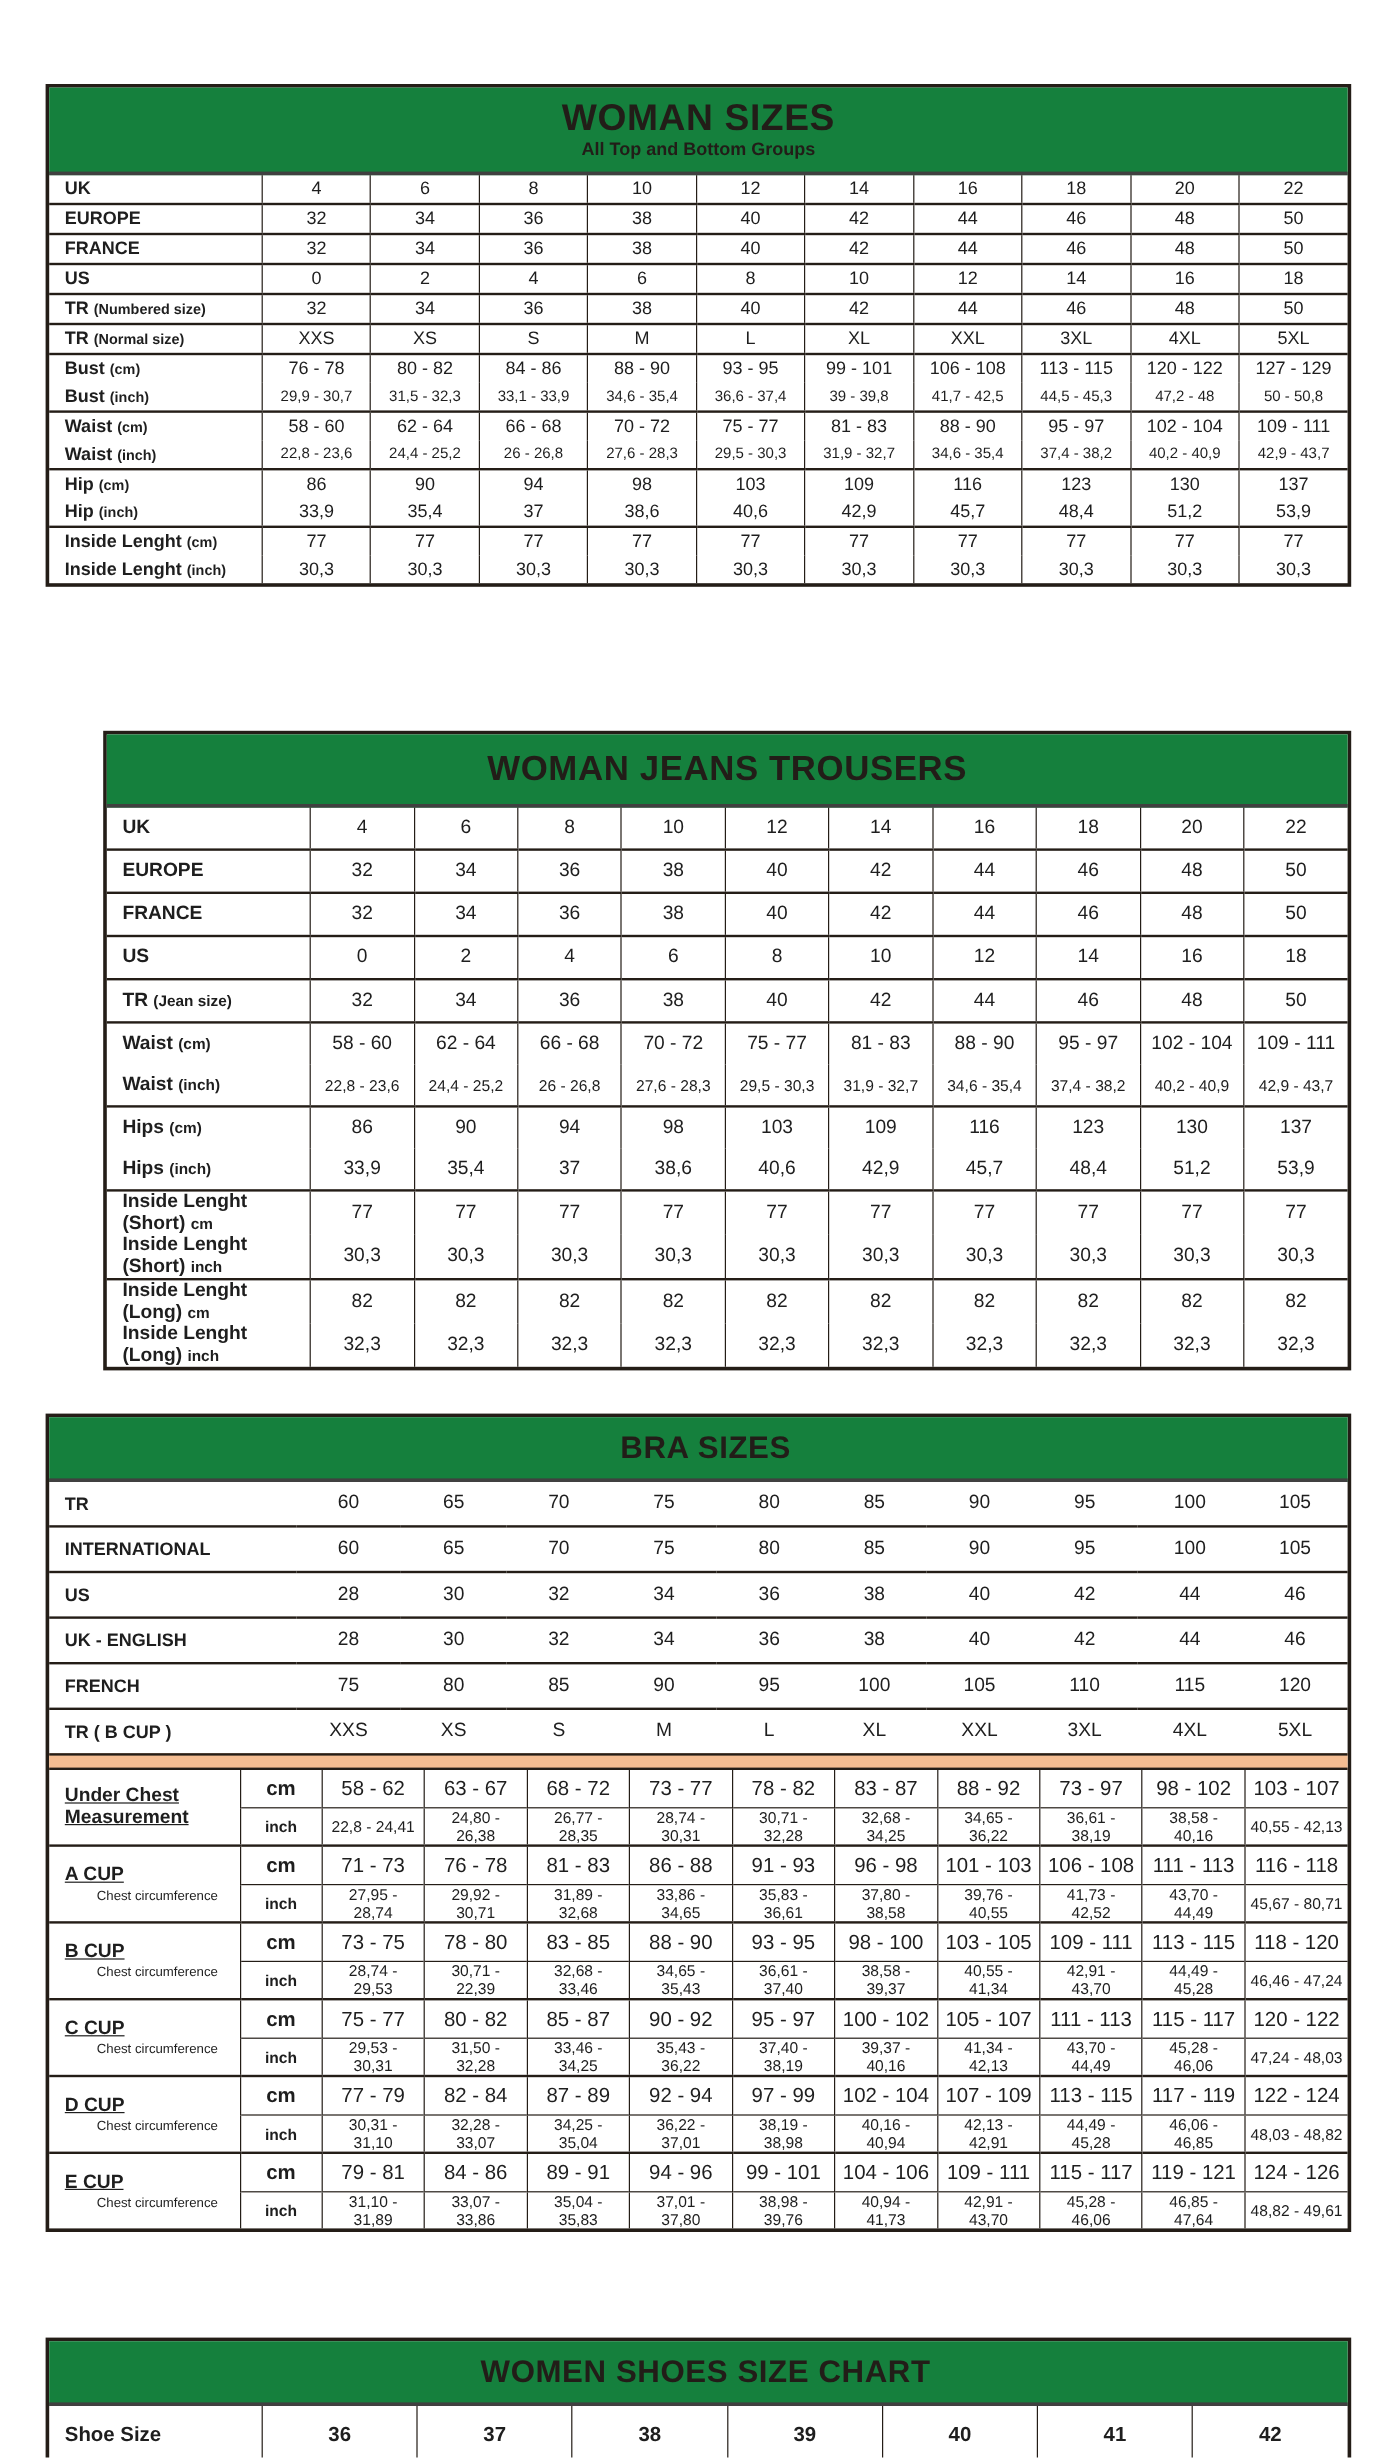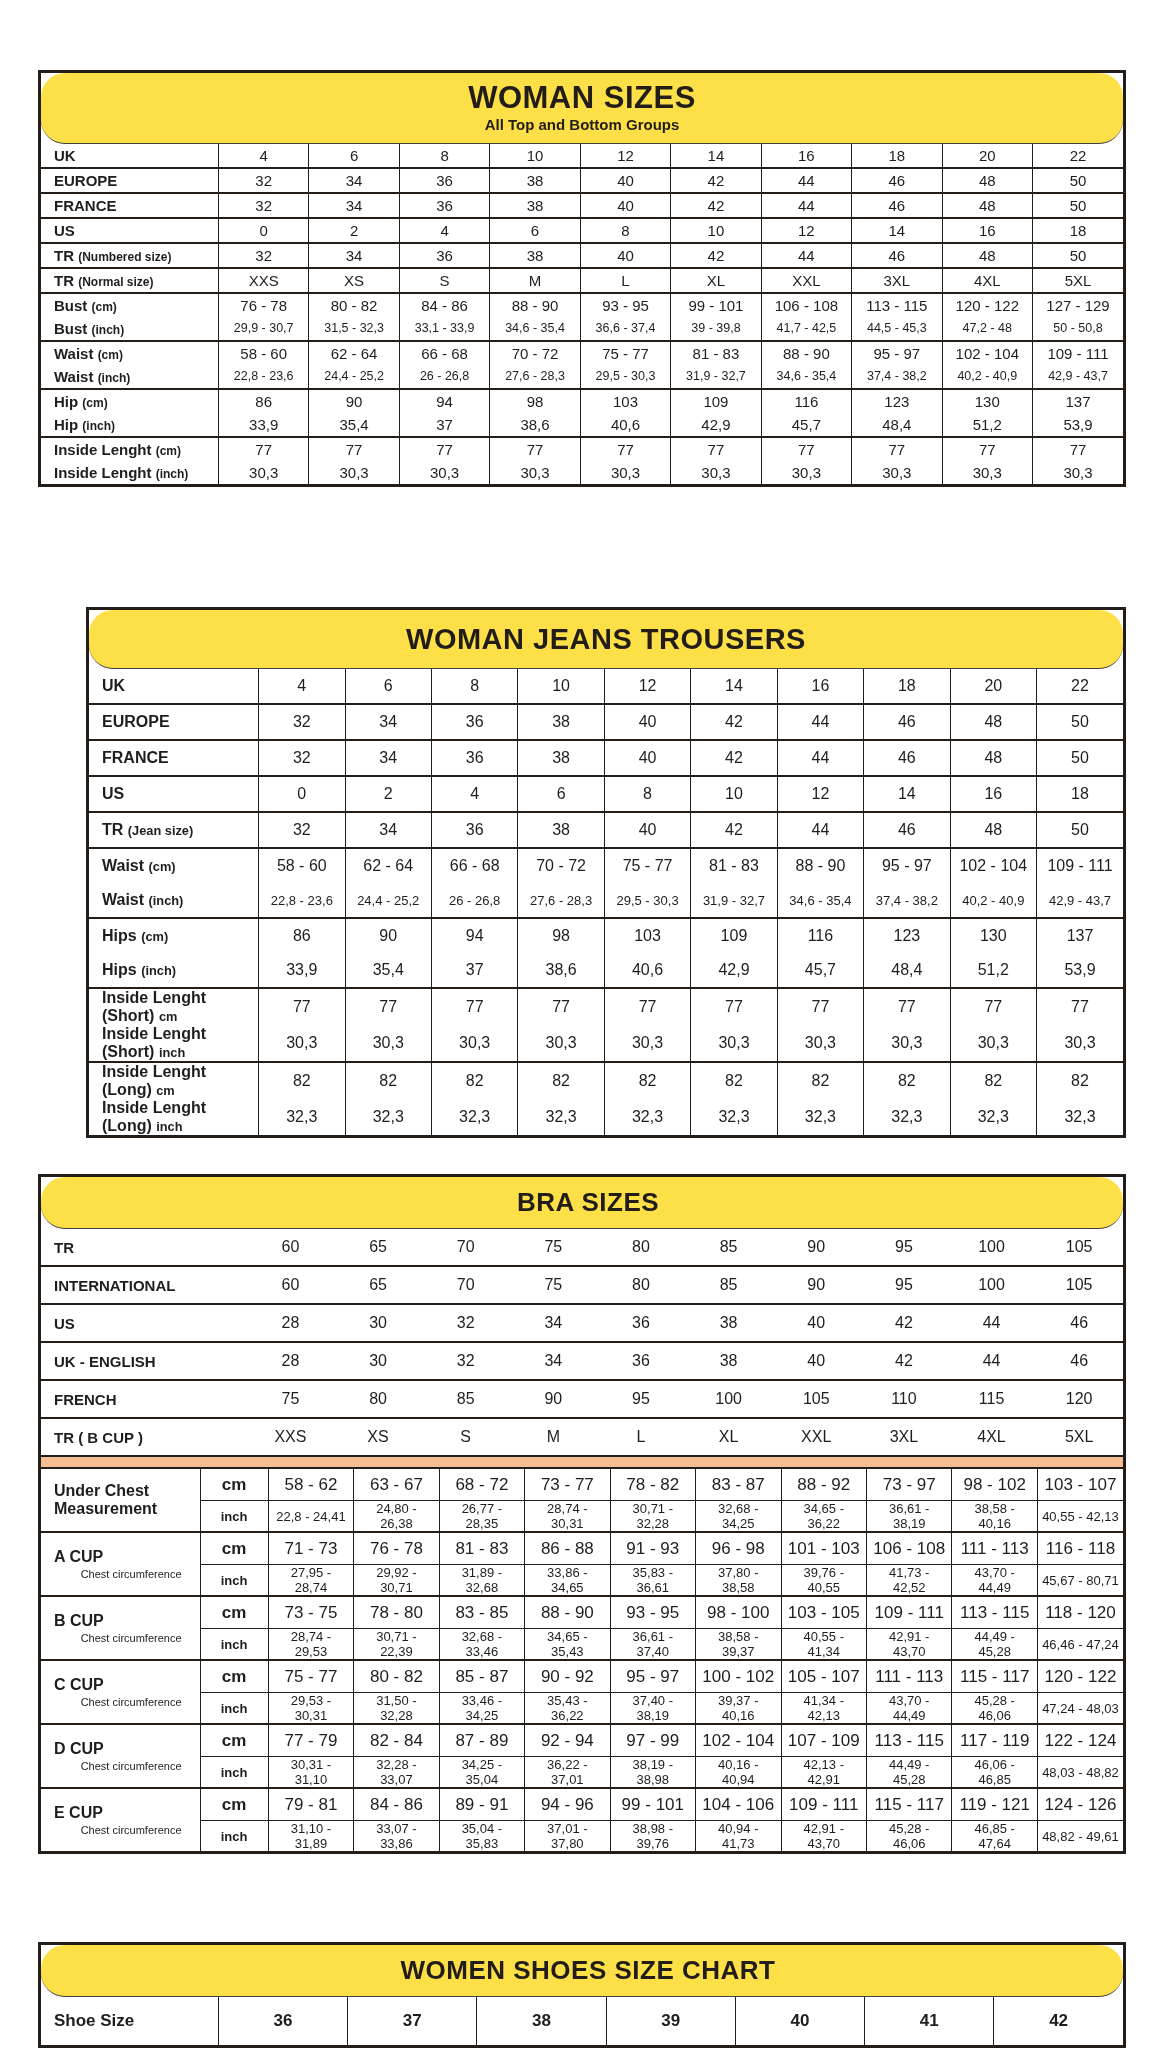--- a/index.html
+++ b/index.html
@@ -12,24 +12,23 @@
   .tbl{
     border:3px solid #241d17;
     margin:0 0 0 0;
     background:#fff;
   }
   .tbl + .tbl{margin-top:0;}
   .gap120{margin-bottom:120px;}
   .gap36{margin-bottom:36px;margin-left:48px;}
   .gap88{margin-bottom:88px;}
   .band{
-    background:#fde047;
+    background:#15803d;
     text-align:center;
-    border-bottom:1px solid #404040;
-    border-radius:24px;
+    border-bottom:3px solid #404040;
   }
   .band-title{
     font-weight:700;font-size:31px;line-height:1.12;letter-spacing:.5px;color:#221d18;
   }
   .band-subtitle{
     font-weight:700;font-size:15px;line-height:1.2;color:#221d18;padding-bottom:5px;
   }
   .band.pad1{padding:8px 0 4px;}
   .band.pad2{padding:13px 0;}
   .band.pad2 .band-title{font-size:29px;}
@@ -59,21 +58,21 @@
   .divider{height:10px;background:#f5bd92;border-top:2px solid #241d17;border-bottom:2px solid #241d17;}
   
   .cup col.c-label{width:14.7%;}
   .cup col.c-unit{width:6.3%;}
   .cup td{border-left:1px solid #241d17;}
   .cup td.lbl{border-left:none;}
   .cup tr.inchrow td{border-top:1px solid #241d17;}
   .cup tr.inchrow td{height:30px;font-size:13px;}
   .cup tr.cmrow td{height:31px;font-size:17px;}
   .cup td.unit{font-weight:700;font-size:14px;}
-  .cup .cup-label{font-weight:700;font-size:16px;line-height:1.15;}
+  .cup .cup-label{font-weight:700;font-size:16px;line-height:1.15;text-decoration:underline;}
   .cup .cup-sub{font-weight:400;font-size:11px;margin-top:2px;text-align:right;}
   .cup td.lbl{padding-right:18px;}
   
   .sh td{font-size:17px;}
   .sh col.c-label{width:16.4%;}
   .sh tr.r0 td{height:48px;}
   .sh tr.boldvals td.val{font-weight:700;}
   tr.boldvals td.val{font-weight:700;}
 </style>
 </head>

